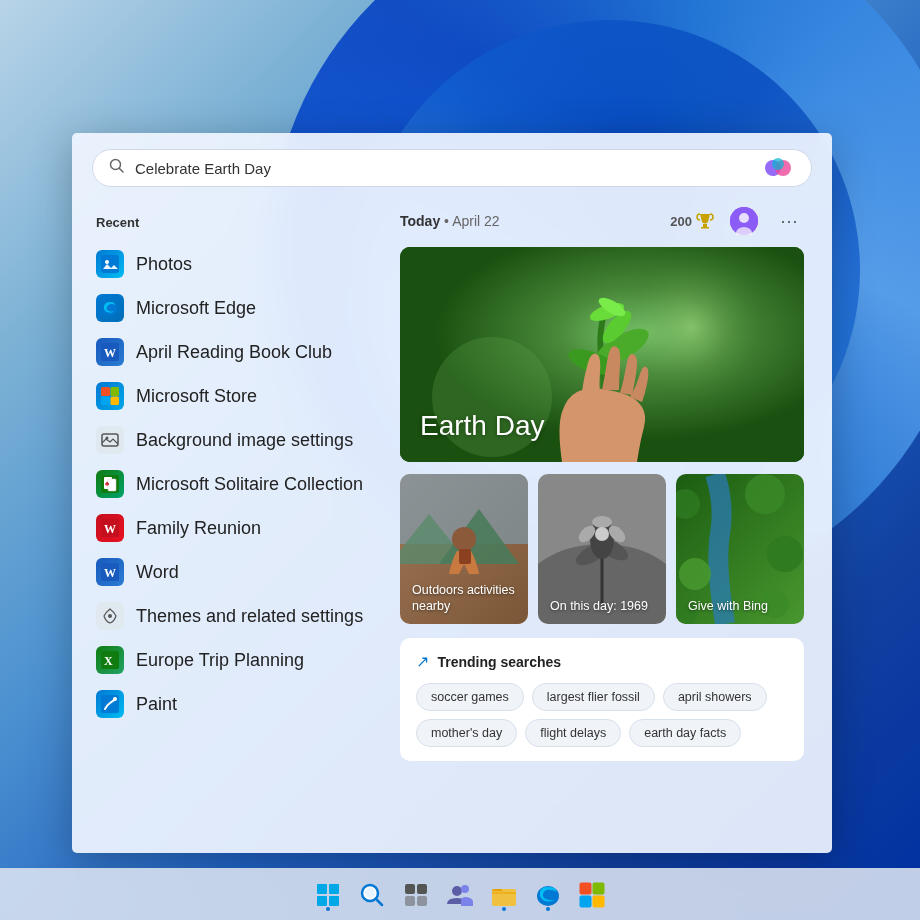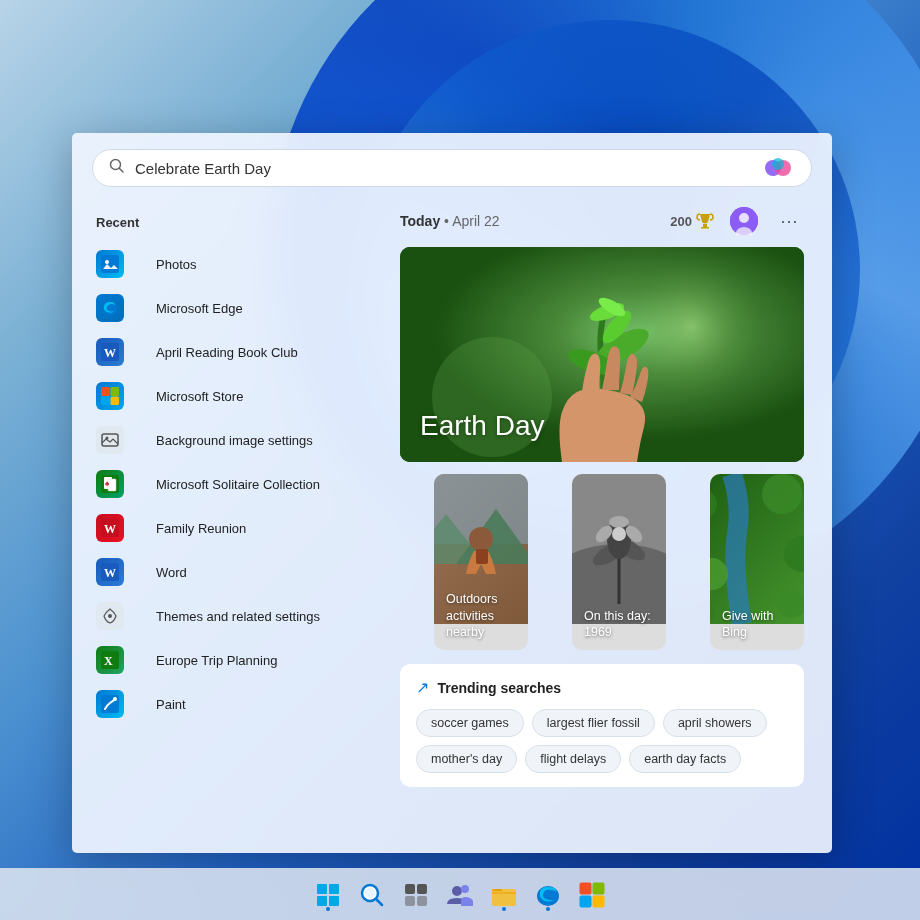--- a/index.html
+++ b/index.html
@@ -146,23 +146,22 @@
     .app-icon.bg-settings { background: #e0e8f0; }
     .app-icon.solitaire { background: linear-gradient(135deg, #107c10, #00a36c); }
     .app-icon.family { background: linear-gradient(135deg, #c50f1f, #e81123); }
     .app-icon.word2 { background: linear-gradient(135deg, #185abd, #2b7cd3); }
     .app-icon.settings { background: #e0e8f0; }
     .app-icon.themes { background: #e0e8f0; }
     .app-icon.excel { background: linear-gradient(135deg, #107c10, #21a366); }
     .app-icon.paint { background: linear-gradient(135deg, #0078d4, #00bcf2); }
 
     .recent-item-name {
-      font-size: 13px;
+      font-size: 18px;
       color: #222;
-      margin-left: 20px;
     }
 
     
     .right-panel {
       flex: 1;
       padding: 0 28px 16px 8px;
       overflow-y: auto;
     }
 
     .right-header {
@@ -250,25 +249,24 @@
     .cards-row {
       display: grid;
       grid-template-columns: repeat(3, 1fr);
       gap: 10px;
       margin-bottom: 14px;
     }
 
     .small-card {
       border-radius: 10px;
       overflow: hidden;
-      height: 176px;
+      height: 150px;
       position: relative;
       cursor: pointer;
       background: #ddd;
-      margin-left: 34px;
     }
 
     .small-card .card-label {
       position: absolute;
       bottom: 10px;
       left: 12px;
       right: 12px;
       font-size: 12.5px;
       font-weight: 500;
       color: white;

